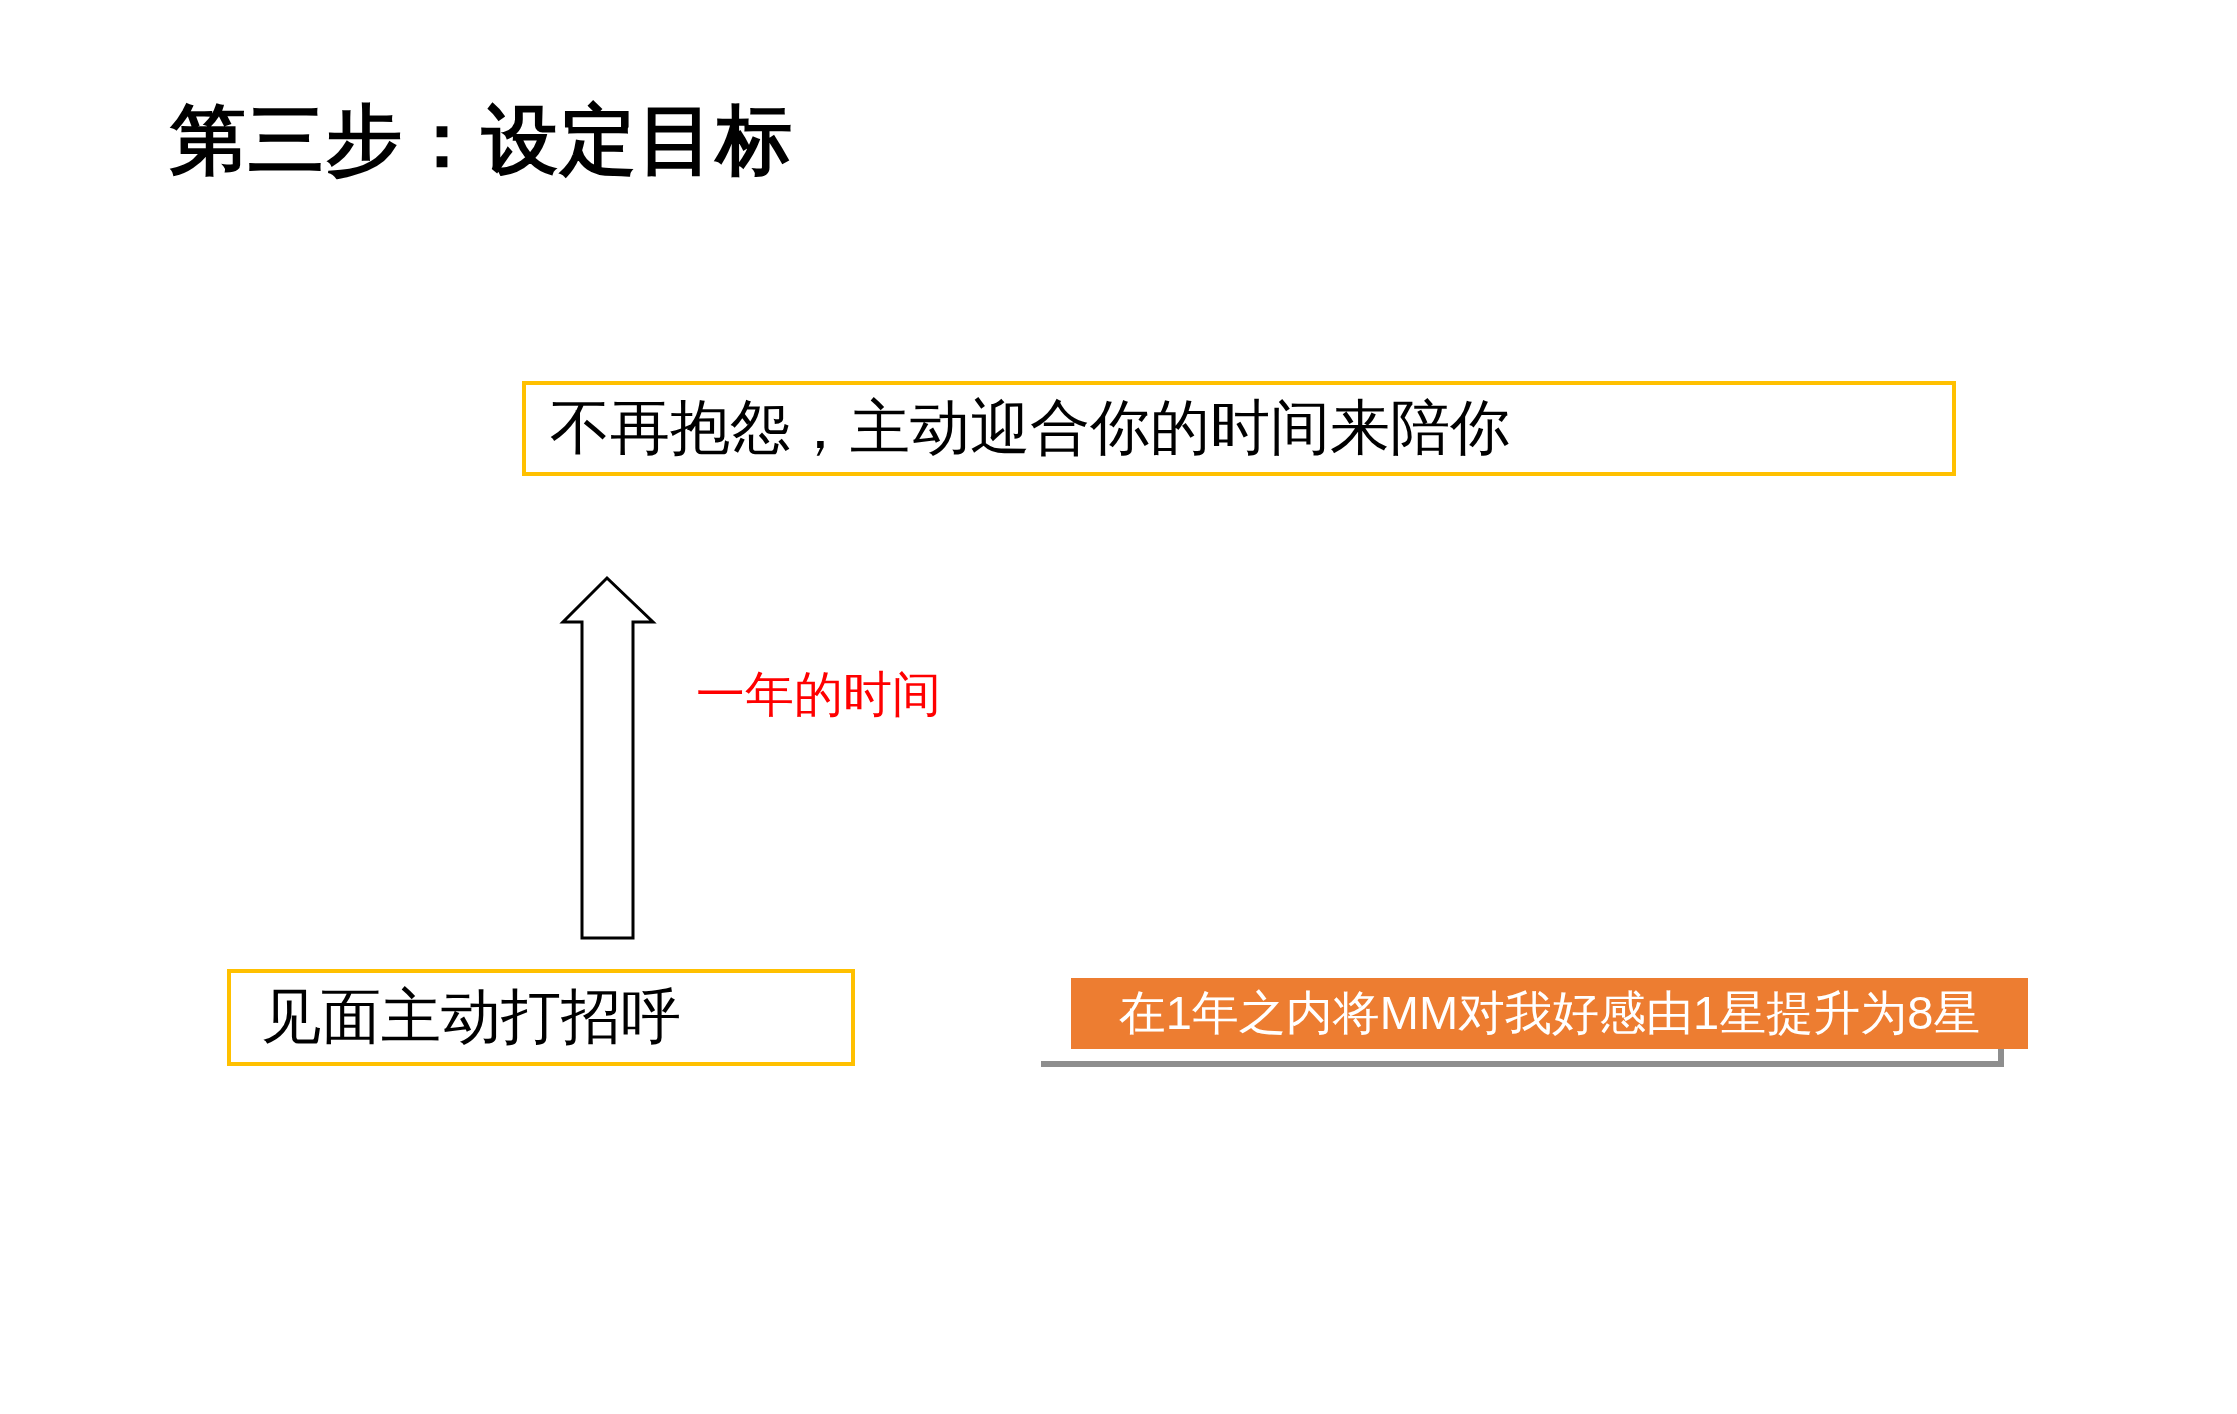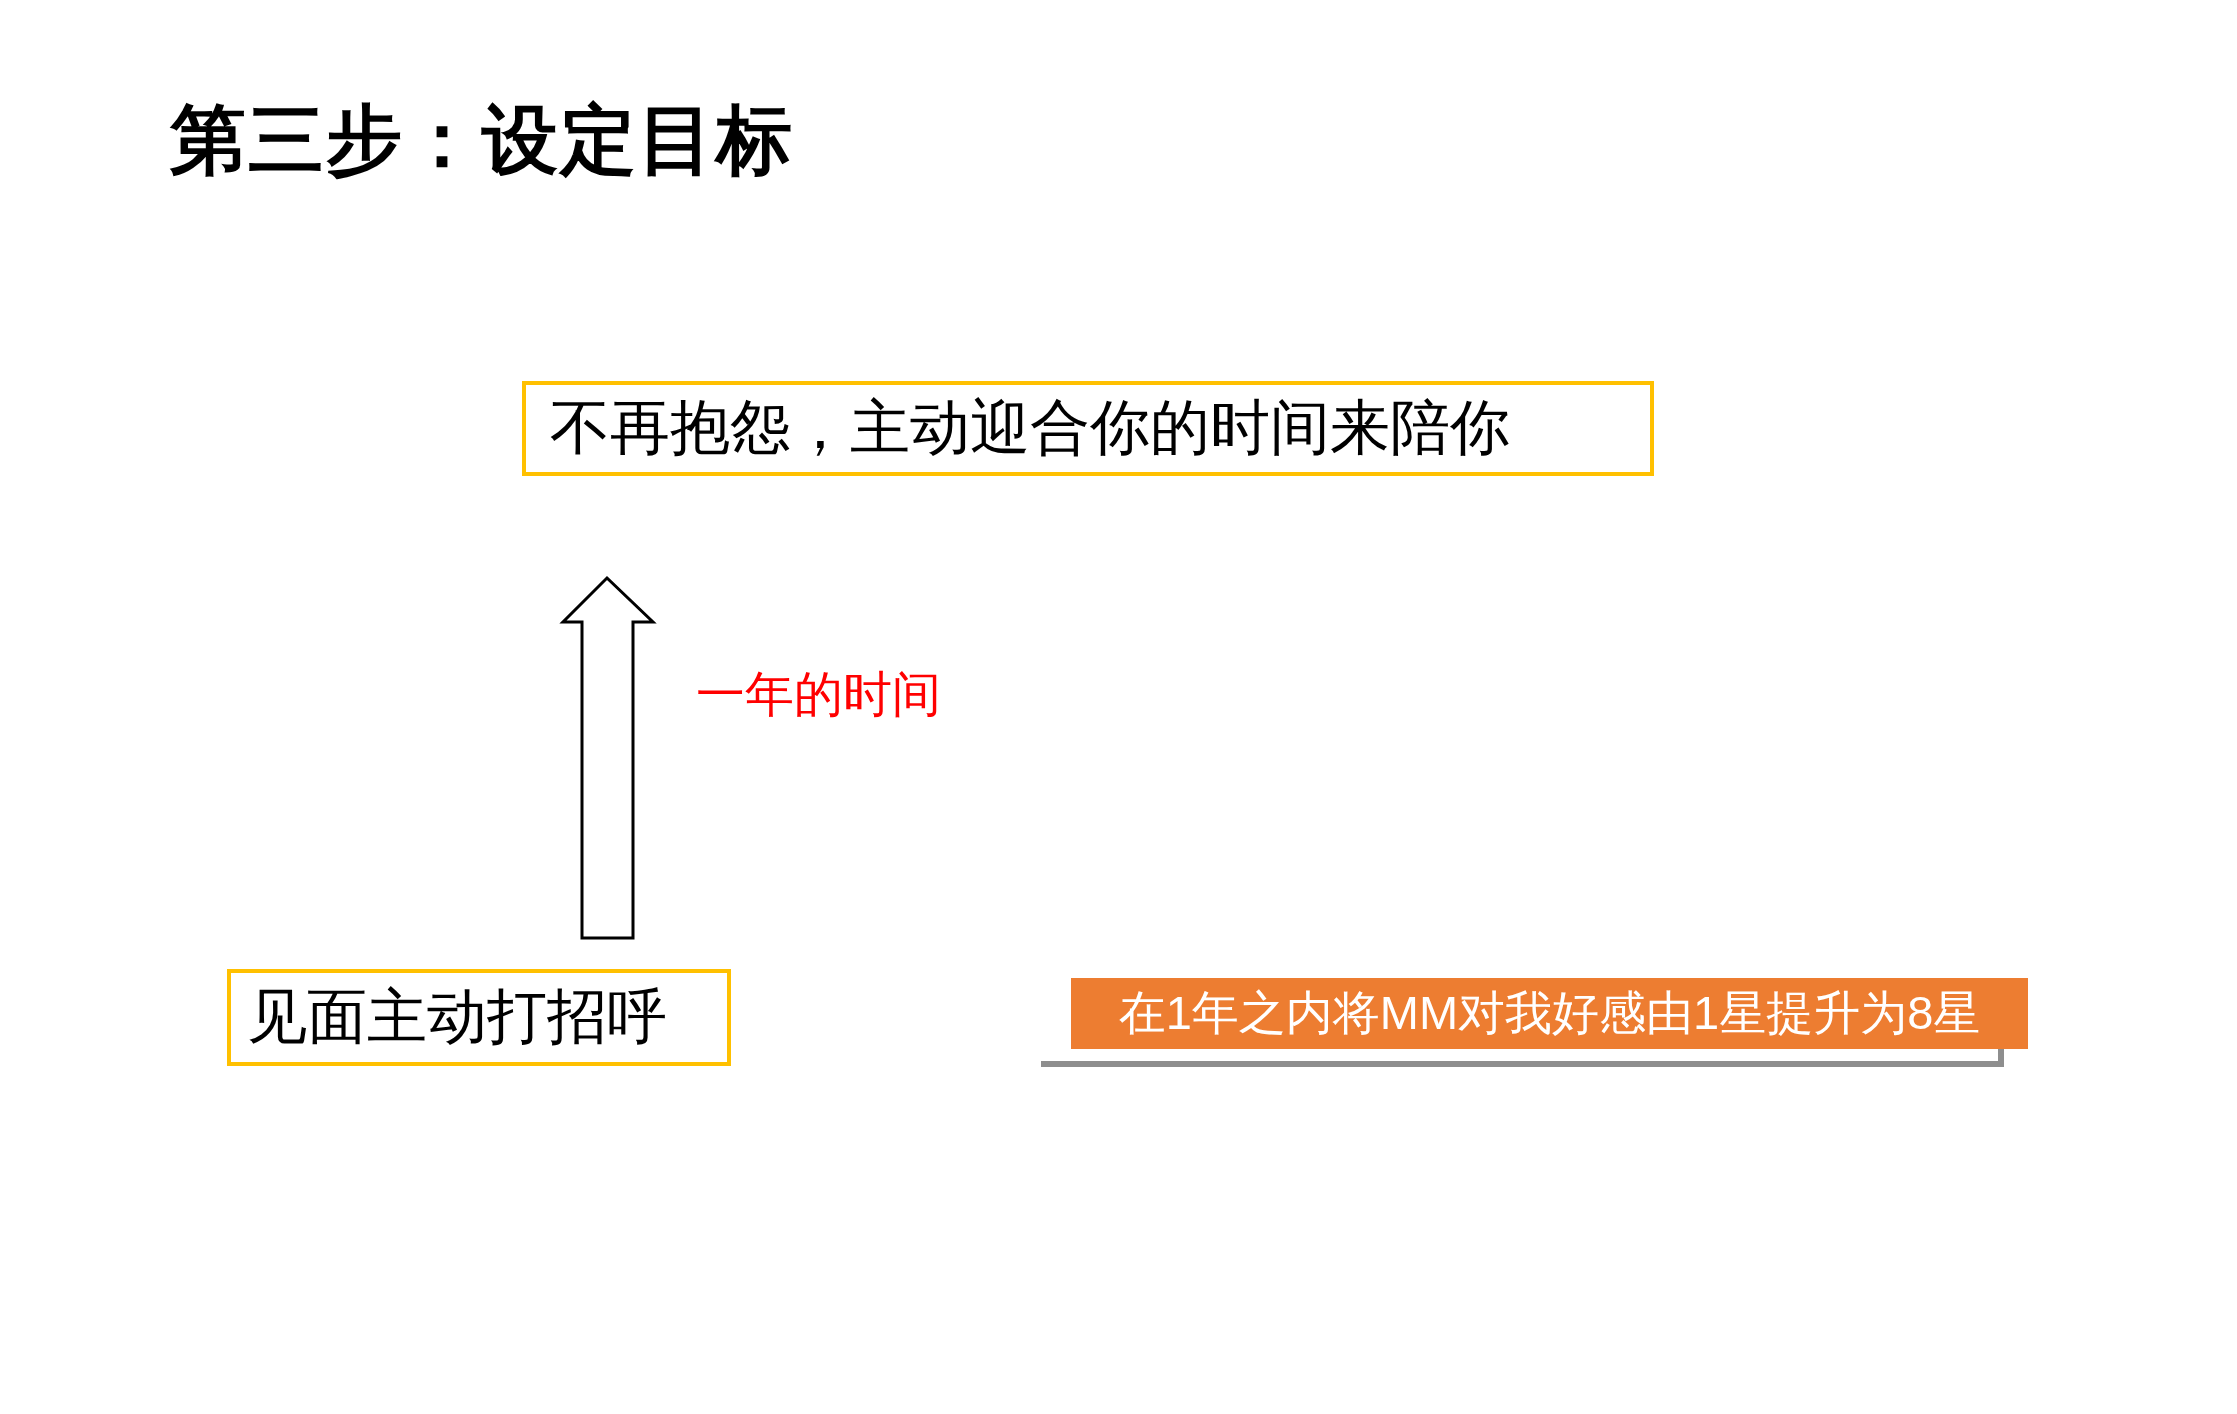--- a/index.html
+++ b/index.html
@@ -16,26 +16,26 @@
     letter-spacing: 2px; white-space: nowrap; text-align: right;
   }
 
   .outline-box {
     position: absolute; background: #ffffff;
     border-style: solid; border-width: 4px;
     display: flex; align-items: center;
     color: #000000; white-space: nowrap;
   }
   .top-goal-box {
-    left: 522px; top: 381px; width: 1132px; height: 95px;
+    left: 522px; top: 381px; width: 1434px; height: 95px;
     padding-left: 24px; font-size: 60px;
   }
   .bottom-start-box {
-    left: 227px; top: 969px; width: 504px; height: 97px;
-    padding-left: 16px; font-size: 60px;
+    left: 227px; top: 969px; width: 628px; height: 97px;
+    padding-left: 30px; font-size: 60px;
   }
 
   .arrow-svg { position: absolute; left: 552px; top: 568px; width: 112px; height: 382px; }
 
   .duration-label {
     position: absolute; left: 696px; top: 662px;
     font-size: 49px; font-weight: 400; white-space: nowrap;
   }
 
   .goal-box-shadow {

